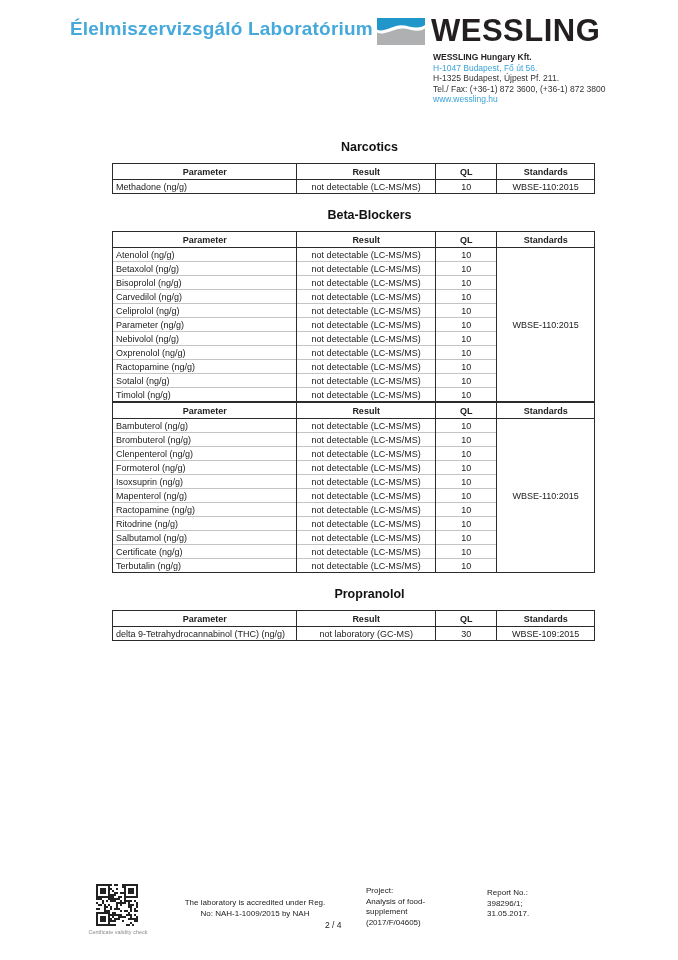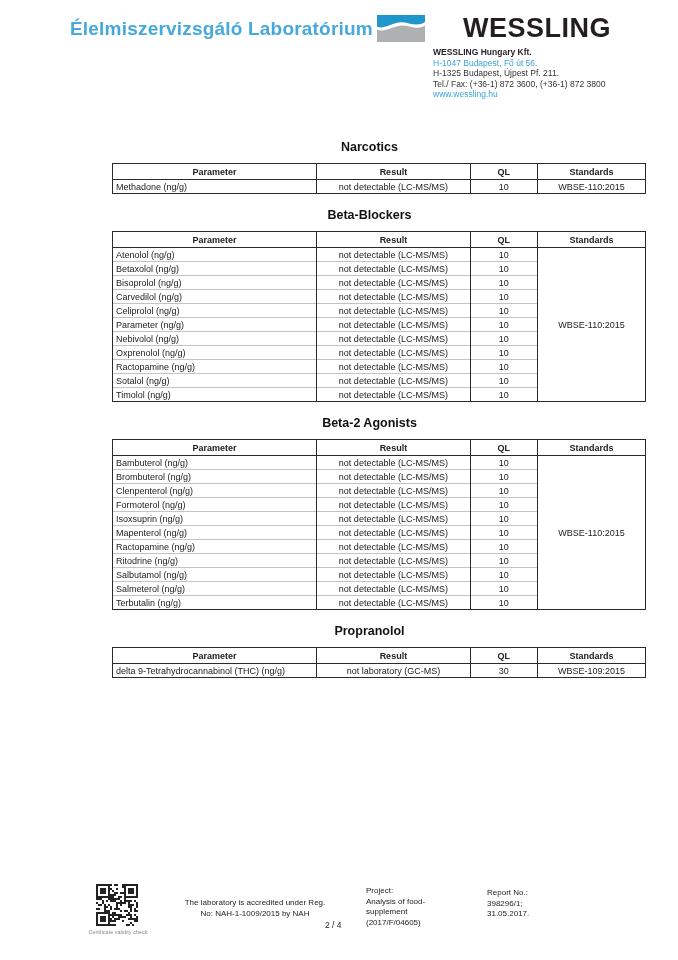--- a/index.html
+++ b/index.html
@@ -9,34 +9,34 @@
     overflow:hidden;margin:0 auto;
   }
   
   .lab-title{
     position:absolute;left:70px;top:18px;
     font-size:19px;font-weight:bold;color:#45a9dc;letter-spacing:0.2px;
   }
   .brand-block{position:absolute;left:377px;top:13px;}
   .brand-row{display:flex;align-items:center;gap:6px;}
   .logo{display:inline-block;width:48px;height:27px;}
-  .brand-name{font-size:27px;font-weight:bold;color:#231f20;letter-spacing:0.5px;margin-left:32px;}
+  .brand-name{font-size:31px;font-weight:bold;color:#231f20;letter-spacing:0.5px;}
   .address{margin-left:56px;margin-top:3px;font-size:8.5px;line-height:10.5px;}
   .addr-company{font-weight:bold;color:#231f20;}
   .addr-blue{color:#3ba2d8;}
   .addr-black{color:#333;}
   
   .report-main{position:absolute;left:82px;top:140px;width:515px;padding-left:30px;}
   .section-title{
     font-size:12.5px;font-weight:bold;text-align:center;color:#111;
     margin:14px 0 9px 0;
   }
   .section-title:first-child{margin-top:0;}
   .data-table{
-    width:534px;border-collapse:collapse;table-layout:fixed;
+    width:483px;border-collapse:collapse;table-layout:fixed;
     font-size:9px;color:#222;border:1.5px solid #2b2b2b;
   }
   .data-table th{
     height:15px;padding:0 3px;font-weight:bold;
     border:1px solid #2b2b2b;border-bottom:1.5px solid #2b2b2b;
     text-align:center;
   }
   .data-table td{
     height:13px;padding:0 3px;
     border-left:1px solid #2b2b2b;border-right:1px solid #2b2b2b;
@@ -175,21 +175,20 @@
             <td class="cell-result">not detectable (LC-MS/MS)</td>
             <td class="cell-ql">10</td>
           </tr>
           <tr>
             <td class="cell-param">Timolol (ng/g)</td>
             <td class="cell-result">not detectable (LC-MS/MS)</td>
             <td class="cell-ql">10</td>
           </tr>
         </tbody>
       </table>
-      <div class="section-title">Beta-2 Agonists</div>
       <table class="data-table">
         <thead>
           <tr>
             <th class="col0">Parameter</th>
             <th class="col1">Result</th>
             <th class="col2">QL</th>
             <th class="col3">Standards</th>
           </tr>
         </thead>
         <tbody>
@@ -233,21 +232,21 @@
             <td class="cell-param">Ritodrine (ng/g)</td>
             <td class="cell-result">not detectable (LC-MS/MS)</td>
             <td class="cell-ql">10</td>
           </tr>
           <tr>
             <td class="cell-param">Salbutamol (ng/g)</td>
             <td class="cell-result">not detectable (LC-MS/MS)</td>
             <td class="cell-ql">10</td>
           </tr>
           <tr>
-            <td class="cell-param">Salmeterol (ng/g)</td>
+            <td class="cell-param">Certificate (ng/g)</td>
             <td class="cell-result">not detectable (LC-MS/MS)</td>
             <td class="cell-ql">10</td>
           </tr>
           <tr>
             <td class="cell-param">Terbutalin (ng/g)</td>
             <td class="cell-result">not detectable (LC-MS/MS)</td>
             <td class="cell-ql">10</td>
           </tr>
         </tbody>
       </table>

